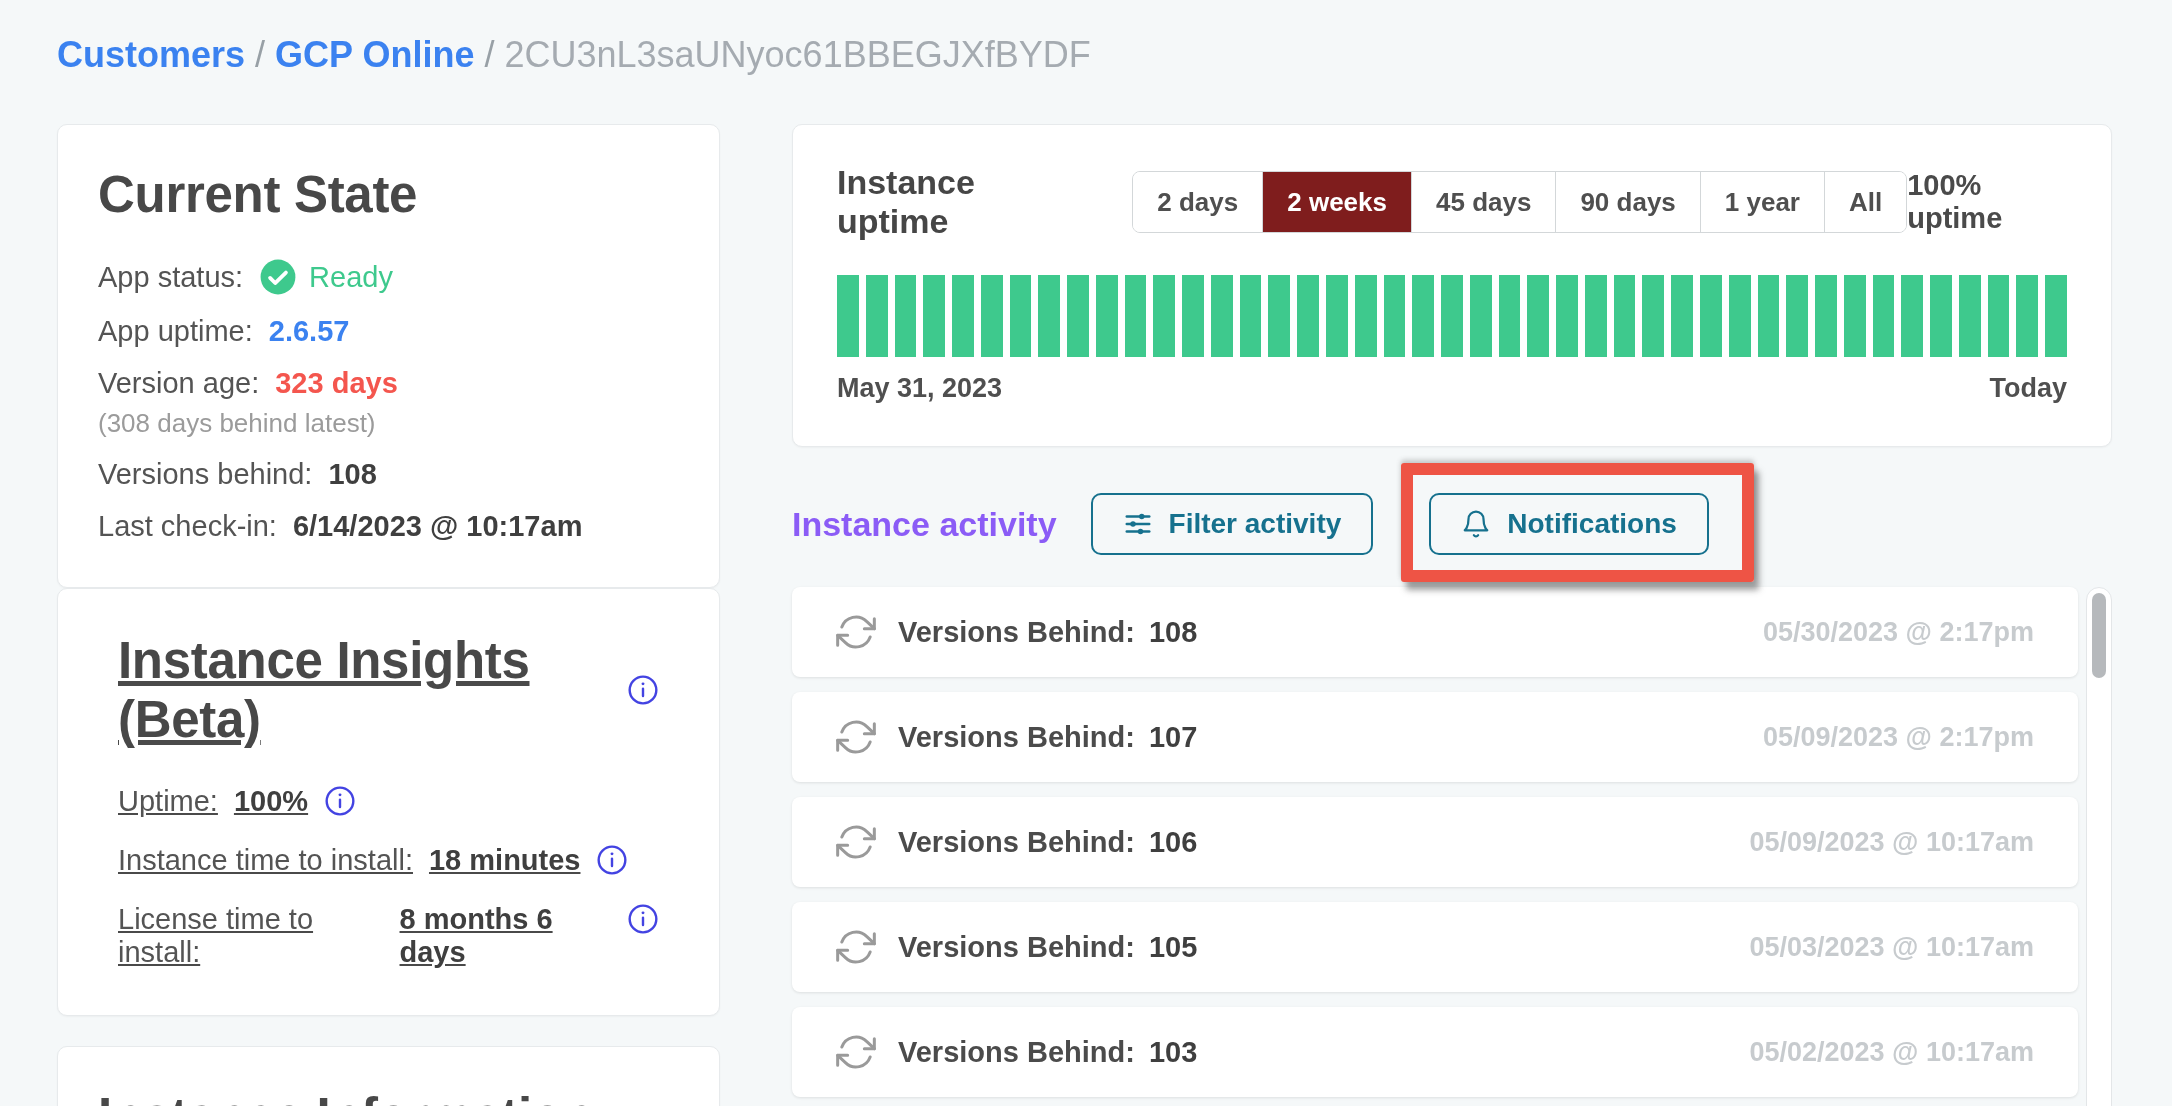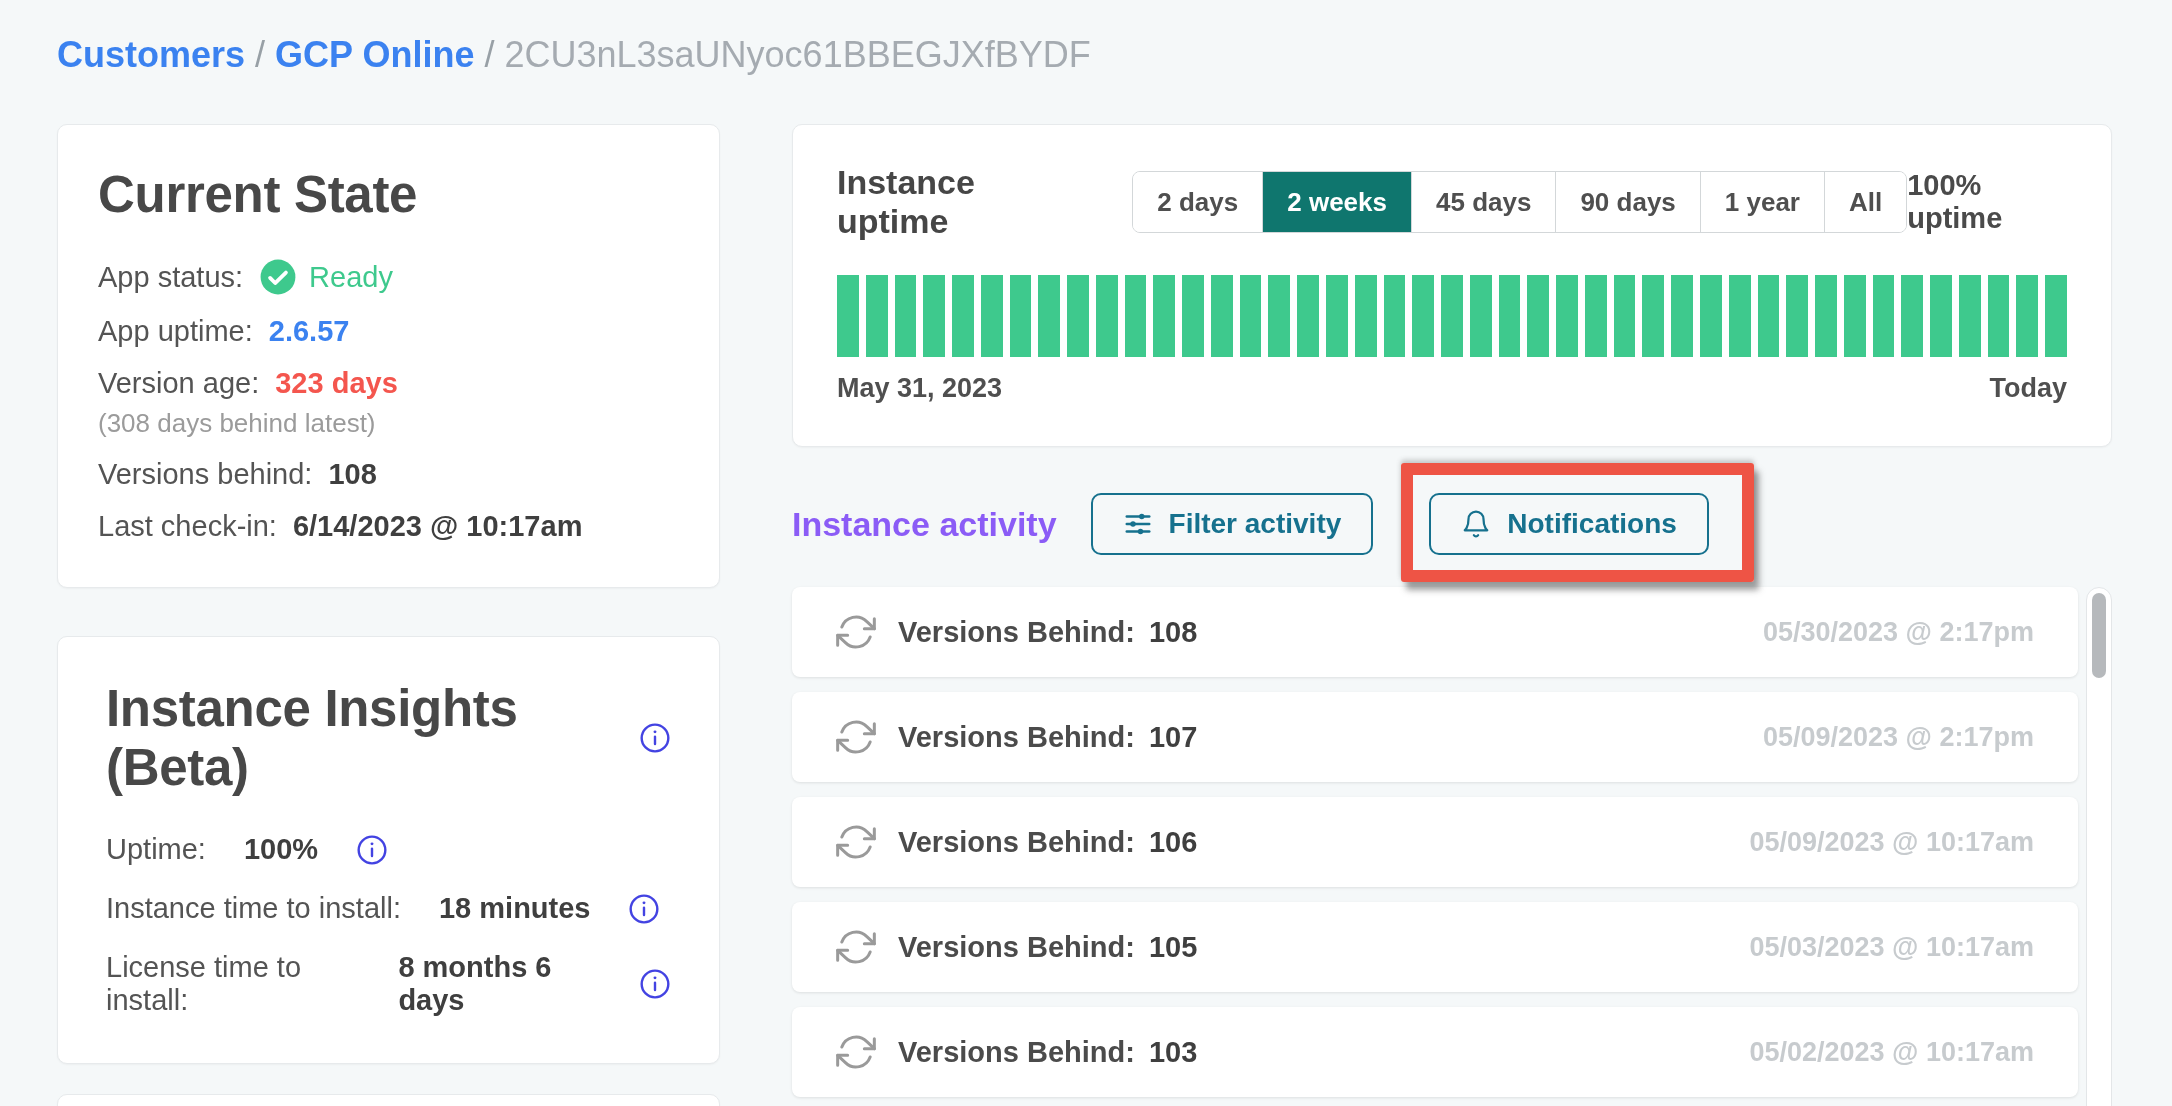--- a/index.html
+++ b/index.html
@@ -36,45 +36,45 @@
   .cs-row { display: flex; align-items: center; margin-top: 19px; font-size: 29px; color: #545454; }
   .cs-row .label { margin-right: 16px; }
   .val-bold { font-weight: 700; color: #3f3f3f; }
   .val-green { font-weight: 400; color: #3ec98d; }
   .val-blue { font-weight: 700; color: #3b82f0; }
   .val-red { font-weight: 700; color: #f4564e; }
   .cs-note { margin-top: 8px; font-size: 26px; color: #9b9b9b; }
   .status-icon { width: 38px; height: 38px; margin-right: 12px; flex: none; }
 
   
-  .insights-card { margin-top: 48px; padding: 42px 48px 46px; }
+  .insights-card { padding: 42px 60px 46px; text-decoration: underline; }
   .ins-title-row { display: flex; align-items: center; margin-bottom: 36px; }
   .info-icon { width: 32px; height: 32px; margin-left: 14px; flex: none; cursor: pointer; }
-  .ins-row { display: flex; align-items: center; margin-top: 26px; font-size: 29px; color: #545454; gap: 22px; }
+  .ins-row { display: flex; align-items: flex-start; margin-top: 26px; font-size: 29px; color: #545454; }
   .ins-row .label { margin-right: 16px; }
   .ins-row .info-icon { margin-left: 16px; }
 
   
   .info-card { margin-top: 30px; padding: 40px 40px 60px; }
 
   
   .uptime-card { padding: 38px 44px 42px; }
   .uptime-header { display: flex; align-items: center; }
   .uptime-title { font-size: 34px; font-weight: 700; color: #464646; }
   .range-tabs {
     display: flex; margin-left: 62px; background: #fff;
     border: 1px solid #d3d7d9; border-radius: 8px; overflow: hidden; flex: none;
   }
   .range-tab {
     padding: 0 24px; height: 60px; line-height: 60px; font-size: 26px;
     font-weight: 700; color: #4f4f4f; border-left: 1px solid #d3d7d9;
     cursor: pointer; white-space: nowrap; background: #fff;
   }
   .range-tab:first-child { border-left: none; }
-  .range-tab.selected { background: #0f766e; color: #fff; }
+  .range-tab.selected { background: #7f1d1d; color: #fff; }
   .uptime-summary { margin-left: auto; font-size: 29px; font-weight: 700; color: #4a4a4a; }
   .bar-chart { display: flex; align-items: flex-end; gap: 7px; height: 82px; margin-top: 34px; }
   .uptime-bar { flex: 1; background: #3ec98d; }
   .chart-labels { display: flex; justify-content: space-between; margin-top: 16px; font-size: 27px; font-weight: 700; color: #4f4f4f; }
 
   
   .activity-header { display: flex; align-items: center; margin-top: 44px; height: 66px; }
   .activity-title { font-size: 34px; font-weight: 700; color: #8b5cf6; }
   .btn {
     display: inline-flex; align-items: center; gap: 16px; padding: 0 30px; height: 62px;

